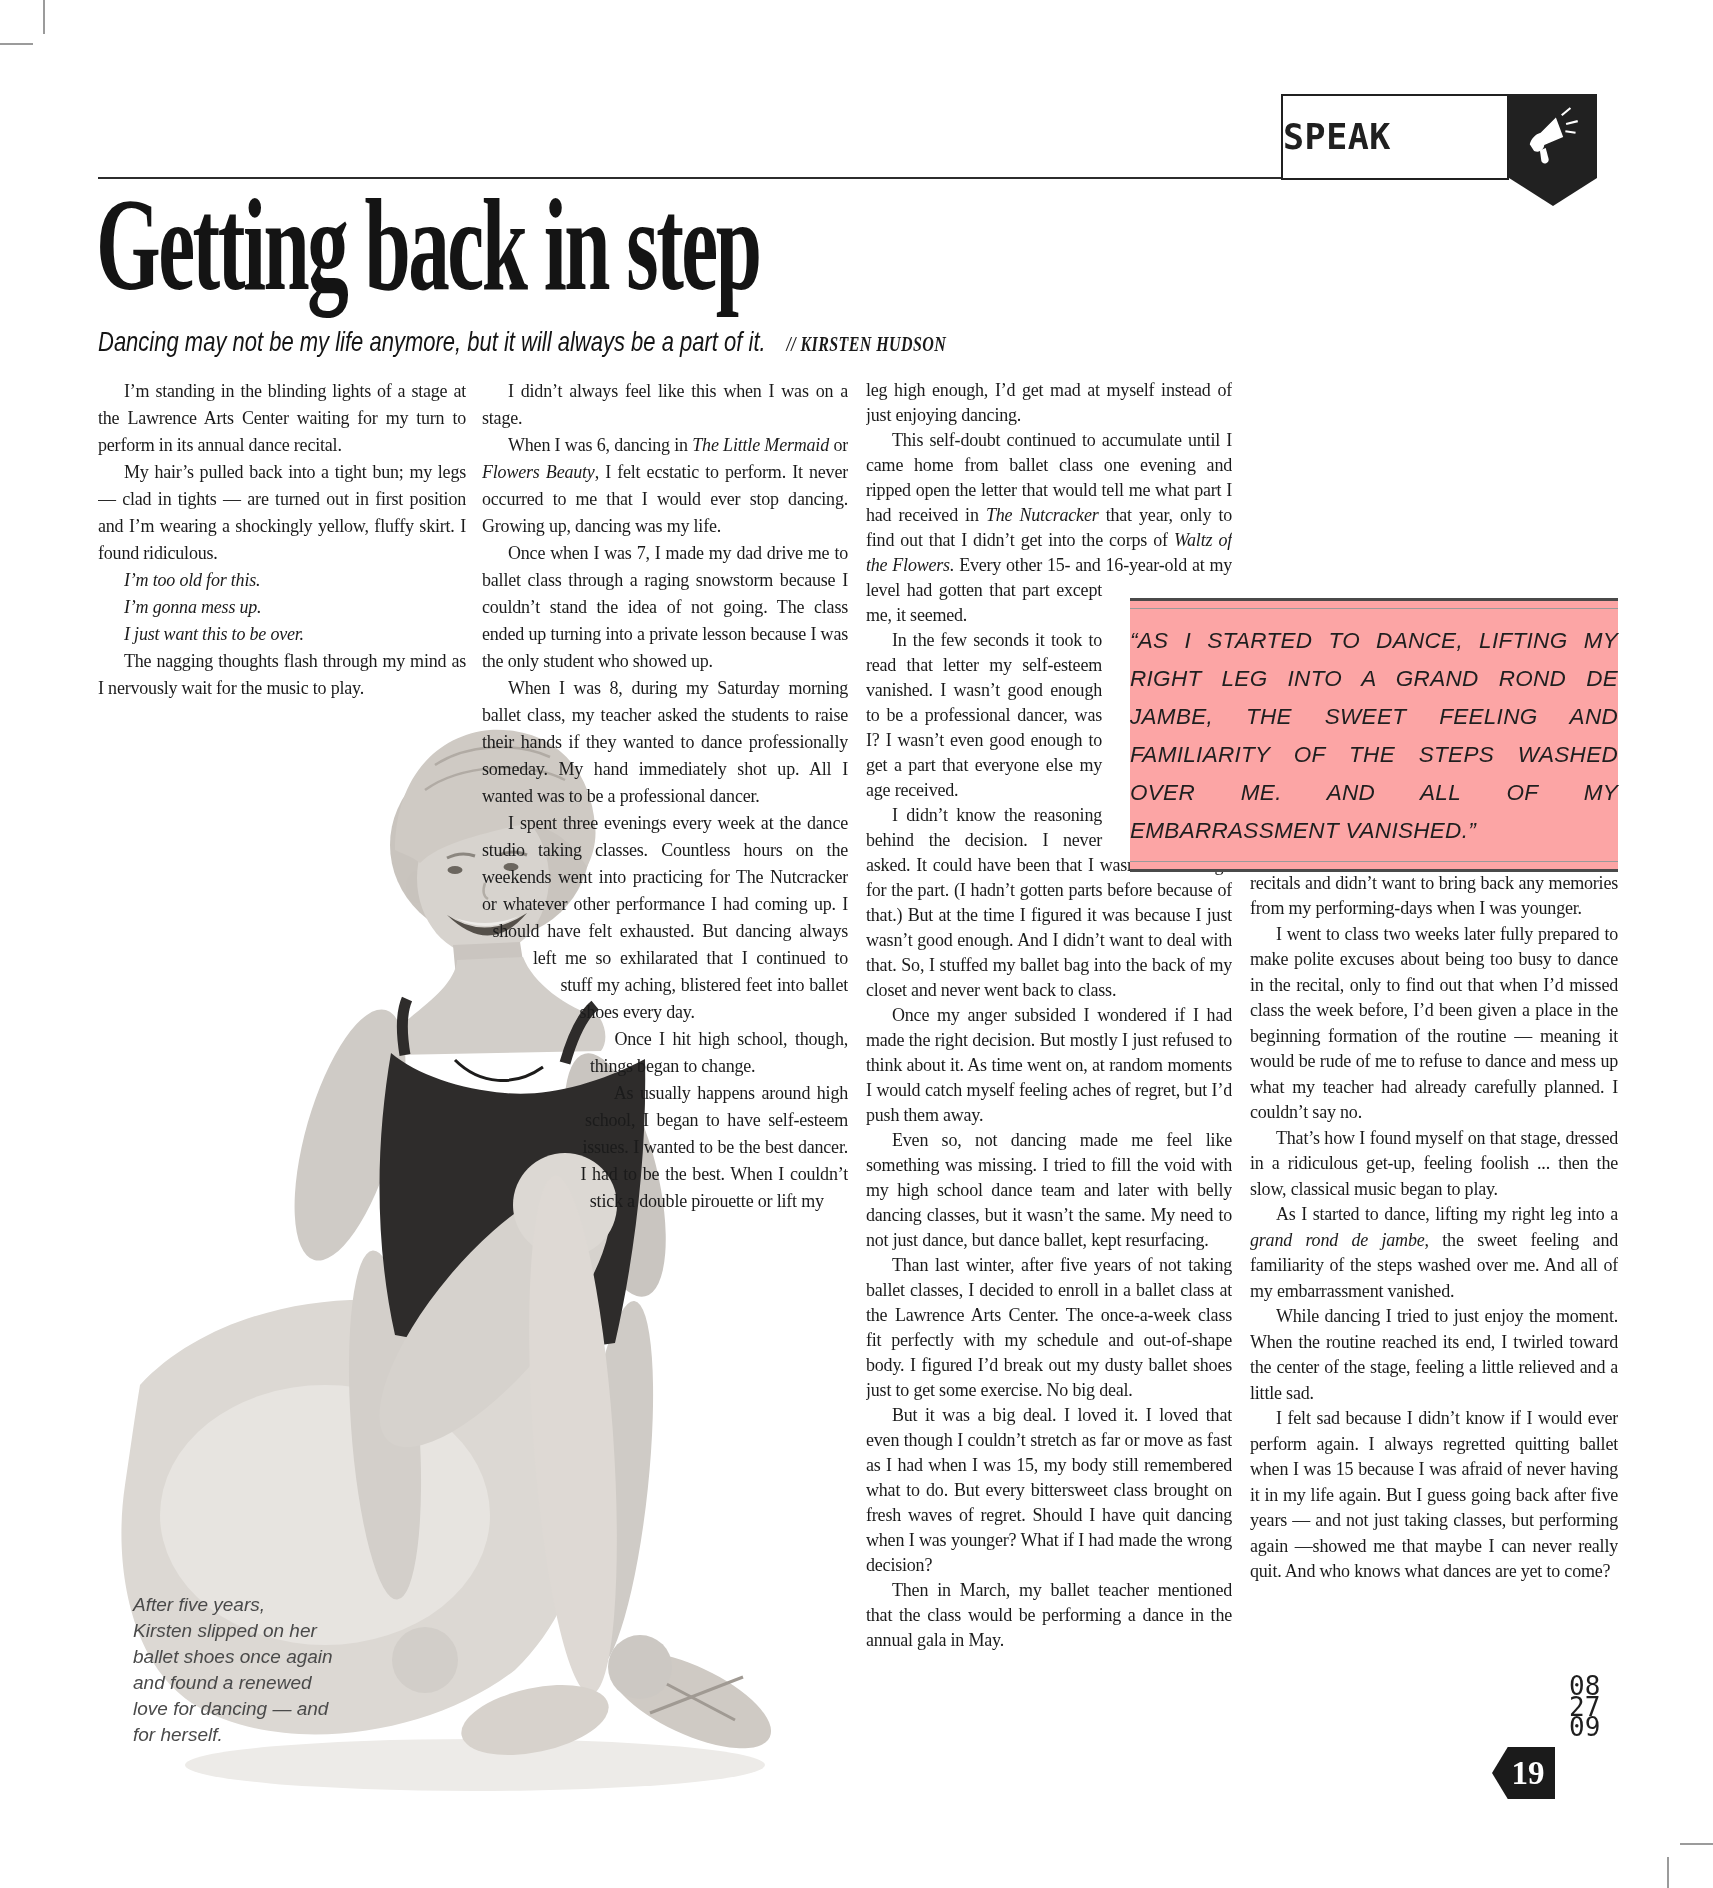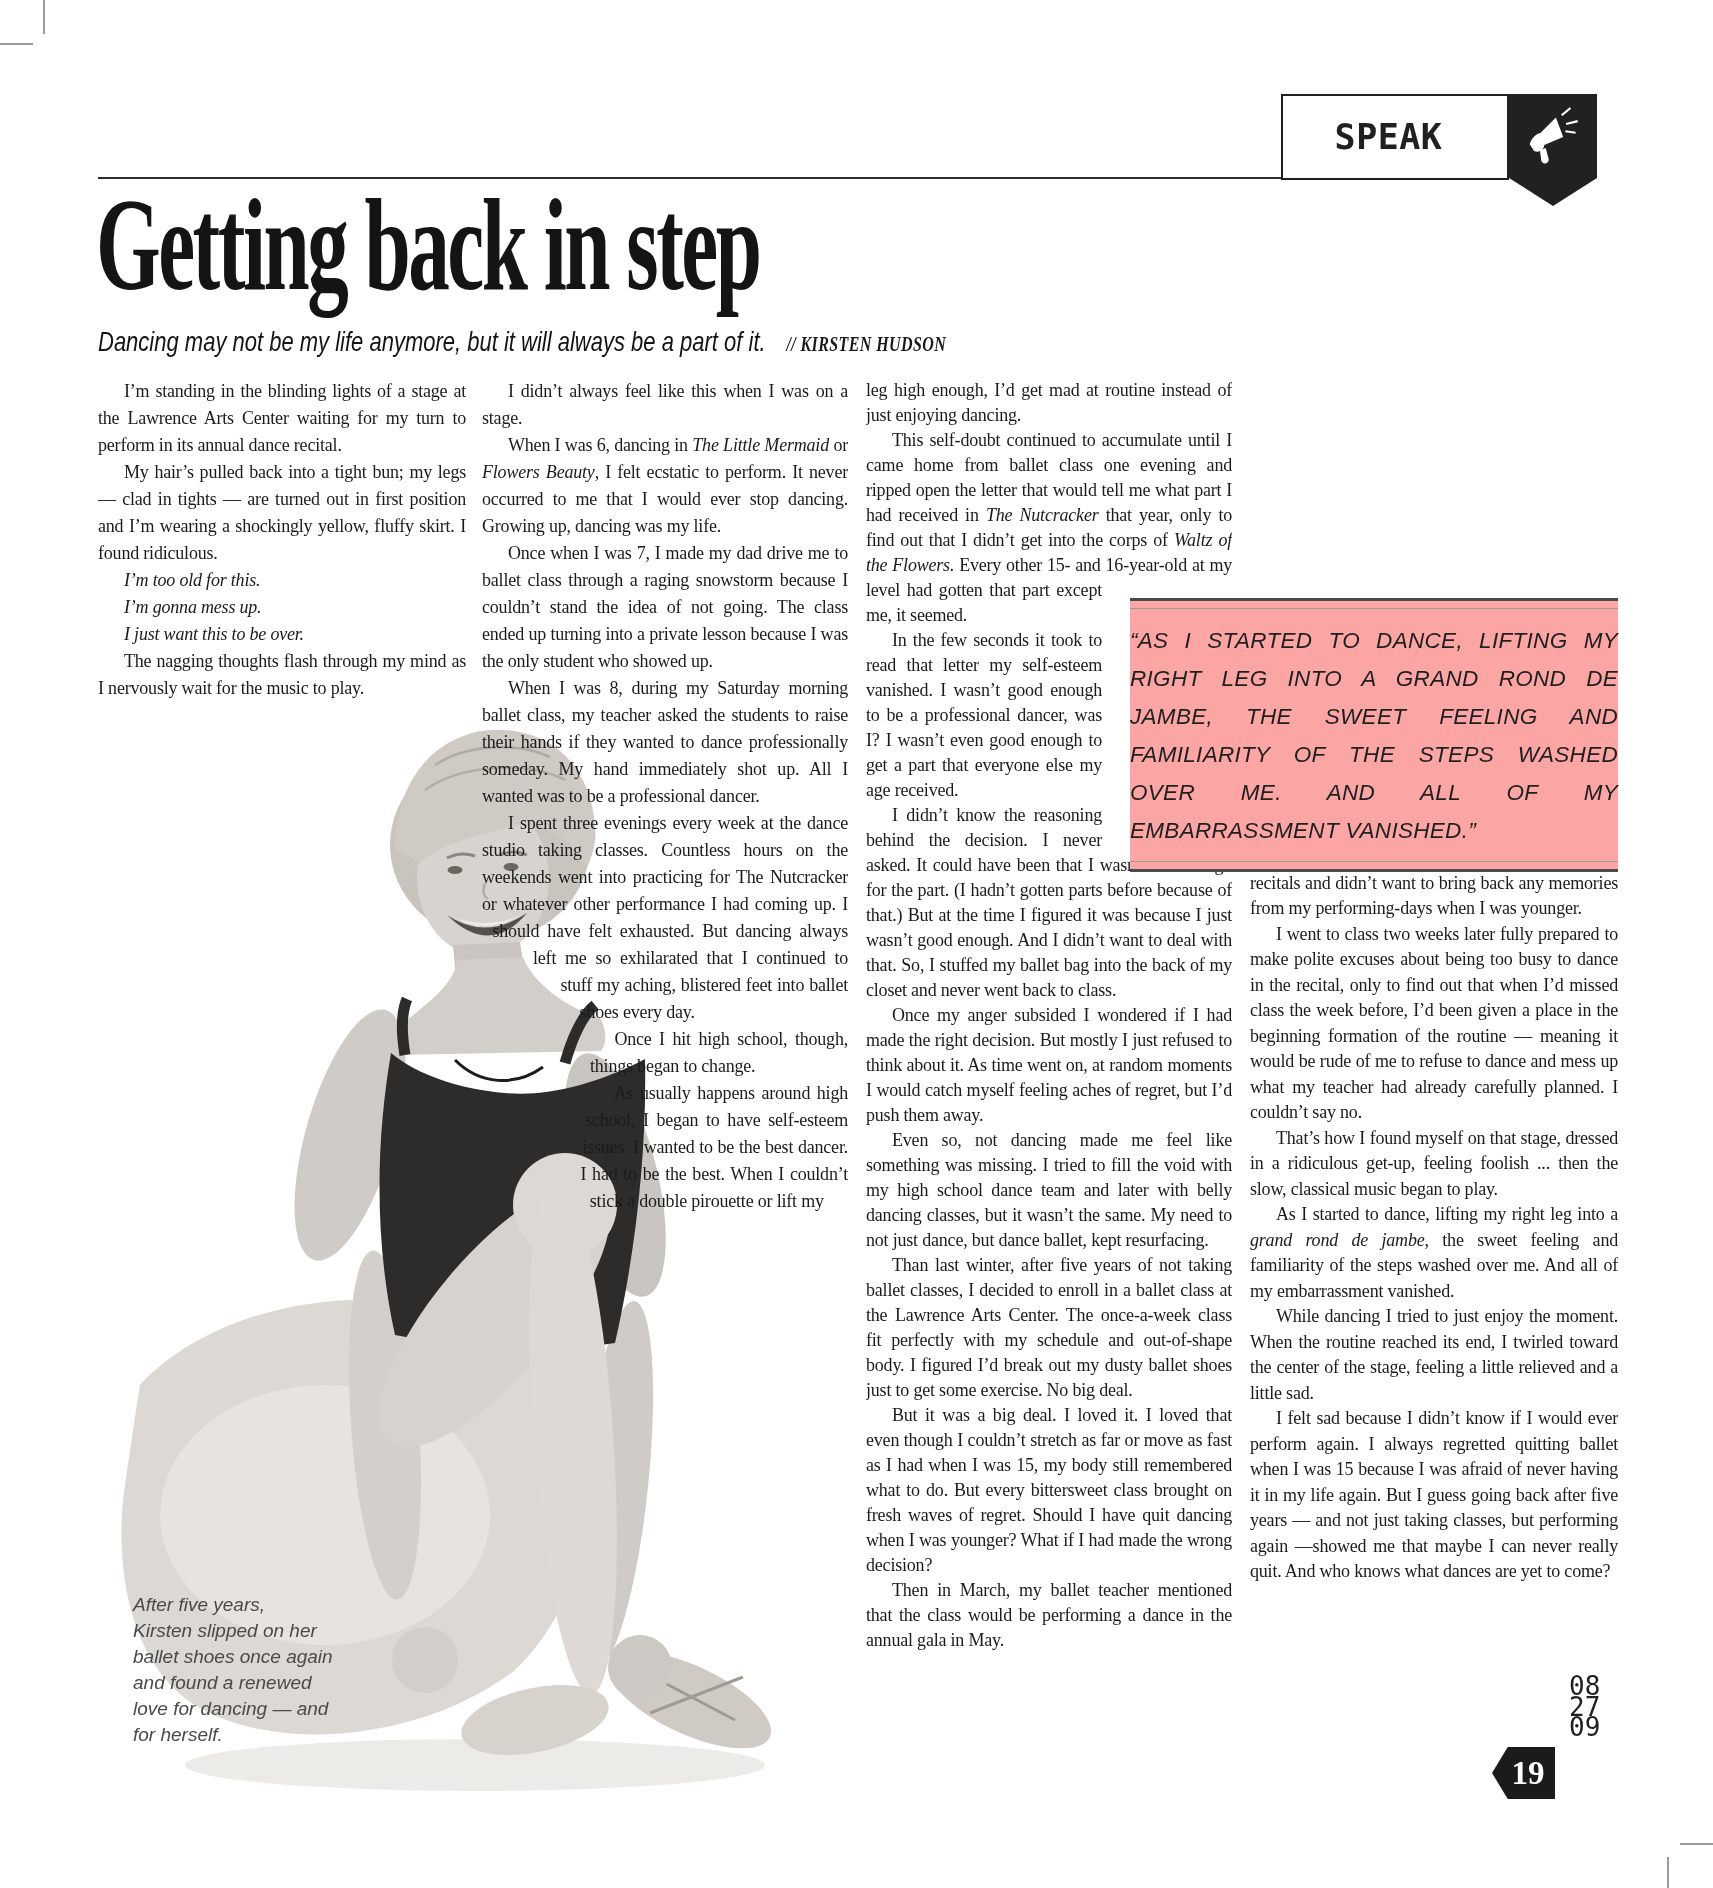--- a/index.html
+++ b/index.html
@@ -9,21 +9,21 @@
   .cm{position:absolute;background:#9b9b9b;}
   .cm-tl-v{left:43px;top:0;width:2px;height:34px;}
   .cm-tl-h{left:0;top:43px;width:33px;height:2px;}
   .cm-br-h{left:1680px;top:1843px;width:33px;height:2px;}
   .cm-br-v{left:1667px;top:1857px;width:2px;height:31px;}
 
   .top-rule{position:absolute;left:98px;top:177px;width:1184px;height:2px;background:#2c2c2c;}
 
   .speak-box{position:absolute;left:1281px;top:94px;width:228px;height:86px;background:#fff;
              border:2px solid #202020;box-sizing:border-box;display:flex;align-items:center;
-             justify-content:center;padding-right:13px;}
+             justify-content:flex-start;padding-right:13px;}
   .speak-box span{font-family:"DejaVu Sans Mono",monospace;font-weight:bold;font-size:35px;
              color:#202020;letter-spacing:0.5px;}
   .banner{position:absolute;left:1509px;top:94px;width:88px;height:112px;background:#212121;
           clip-path:polygon(0 0,100% 0,100% 75%,50% 100%,0 75%);}
   .banner svg{position:absolute;left:12px;top:12px;}
 
   .title{position:absolute;left:96px;top:176px;font-weight:bold;font-size:132px;line-height:1.05;
          letter-spacing:-4px;transform:scaleX(0.63);transform-origin:0 0;white-space:nowrap;
          color:#141414;margin:0;}
   .subtitle-row{position:absolute;left:98px;top:326px;transform:scaleX(0.8);transform-origin:0 0;
@@ -159,21 +159,21 @@
       <p class="para"><span>When I was 6, dancing in </span><span class="it">The Little Mermaid</span><span> or </span><span class="it">Flowers Beauty</span><span>, I felt ecstatic to perform. It never occurred to me that I would ever stop dancing. Growing up, dancing was my life.</span></p>
       <p class="para"><span>Once when I was 7, I made my dad drive me to ballet class through a raging snowstorm because I couldn’t stand the idea of not going. The class ended up turning into a private lesson because I was the only student who showed up.</span></p>
       <p class="para"><span>When I was 8, during my Saturday morning ballet class, my teacher asked the students to raise their hands if they wanted to dance professionally someday. My hand immediately shot up. All I wanted was to be a professional dancer.</span></p>
       <p class="para"><span>I spent three evenings every week at the dance studio taking classes. Countless hours on the weekends went into practicing for The Nutcracker or whatever other performance I had coming up. I should have felt exhausted. But dancing always left me so exhilarated that I continued to stuff my aching, blistered feet into ballet shoes every day.</span></p>
       <p class="para"><span>Once I hit high school, though, things began to change.</span></p>
       <p class="para"><span>As usually happens around high school, I began to have self-esteem issues. I wanted to be the best dancer. I had to be the best. When I couldn’t stick a double pirouette or lift my</span></p>
     </div>
 
   <div class="col col3">
     <div class="wrap-right"></div>
-  <p class="para noind"><span>leg high enough, I’d get mad at routine instead of just enjoying dancing.</span></p>
+  <p class="para noind"><span>leg high enough, I’d get mad at myself instead of just enjoying dancing.</span></p>
       <p class="para"><span>This self-doubt continued to accumulate until I came home from ballet class one evening and ripped open the letter that would tell me what part I had received in </span><span class="it">The Nutcracker</span><span> that year, only to find out that I didn’t get into the corps of </span><span class="it">Waltz of the Flowers.</span><span> Every other 15- and 16-year-old at my level had gotten that part except me, it seemed.</span></p>
       <p class="para"><span>In the few seconds it took to read that letter my self-esteem vanished. I wasn’t good enough to be a professional dancer, was I? I wasn’t even good enough to get a part that everyone else my age received.</span></p>
       <p class="para"><span>I didn’t know the reasoning behind the decision. I never asked. It could have been that I wasn’t tall enough for the part. (I hadn’t gotten parts before because of that.) But at the time I figured it was because I just wasn’t good enough. And I didn’t want to deal with that. So, I stuffed my ballet bag into the back of my closet and never went back to class.</span></p>
       <p class="para"><span>Once my anger subsided I wondered if I had made the right decision. But mostly I just refused to think about it. As time went on, at random moments I would catch myself feeling aches of regret, but I’d push them away.</span></p>
       <p class="para"><span>Even so, not dancing made me feel like something was missing. I tried to fill the void with my high school dance team and later with belly dancing classes, but it wasn’t the same. My need to not just dance, but dance ballet, kept resurfacing.</span></p>
       <p class="para"><span>Than last winter, after five years of not taking ballet classes, I decided to enroll in a ballet class at the Lawrence Arts Center. The once-a-week class fit perfectly with my schedule and out-of-shape body. I figured I’d break out my dusty ballet shoes just to get some exercise. No big deal.</span></p>
       <p class="para"><span>But it was a big deal. I loved it. I loved that even though I couldn’t stretch as far or move as fast as I had when I was 15, my body still remembered what to do. But every bittersweet class brought on fresh waves of regret. Should I have quit dancing when I was younger?  What if I had made the wrong decision?</span></p>
       <p class="para"><span>Then in March, my ballet teacher mentioned that the class would be performing a dance in the annual gala in May.</span></p>
     </div>
 

